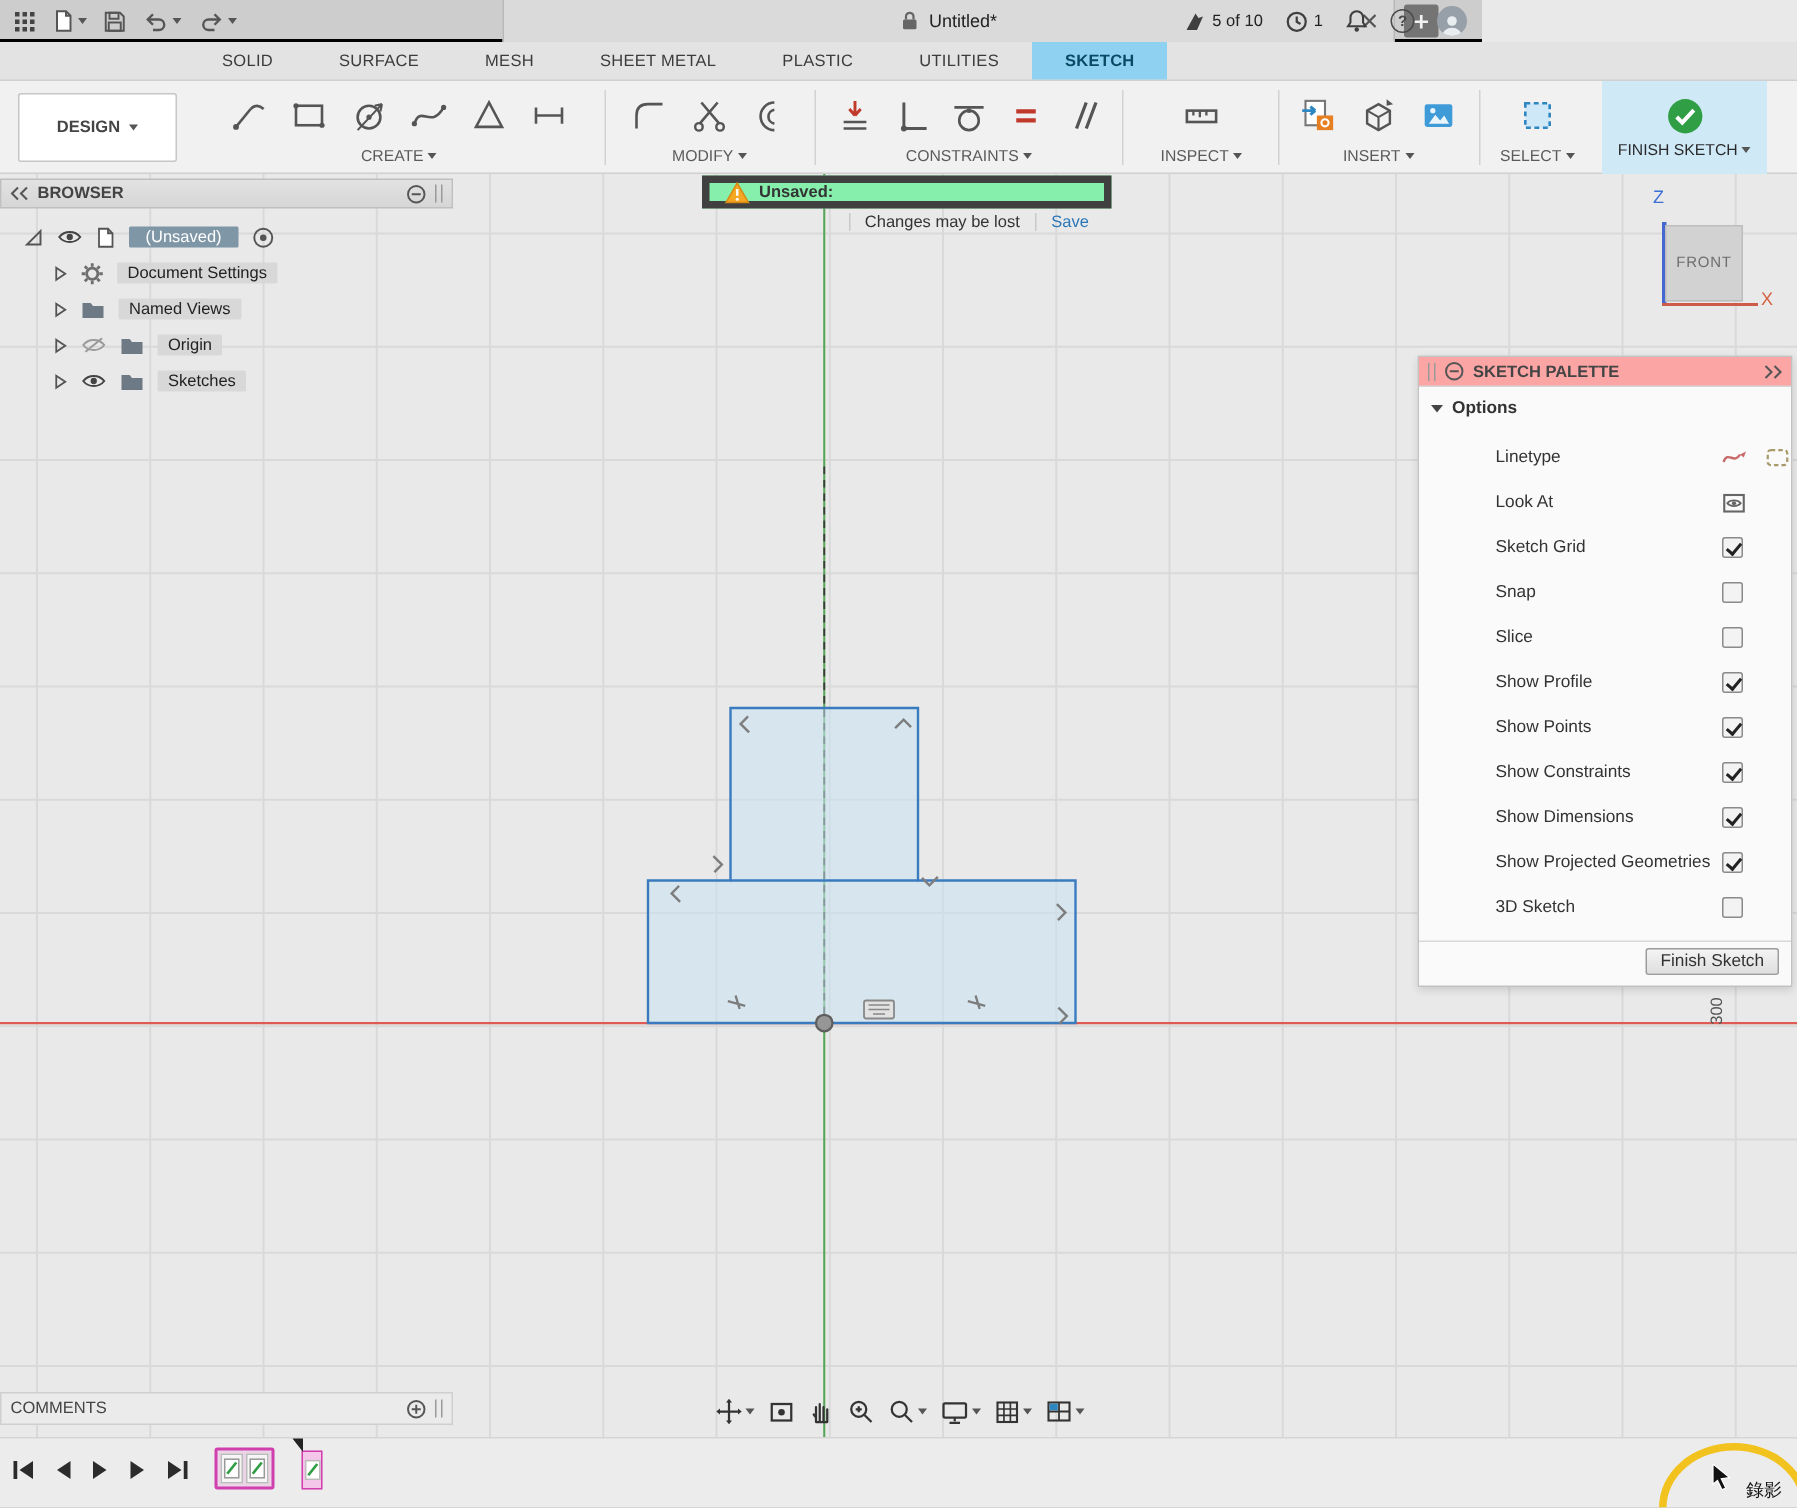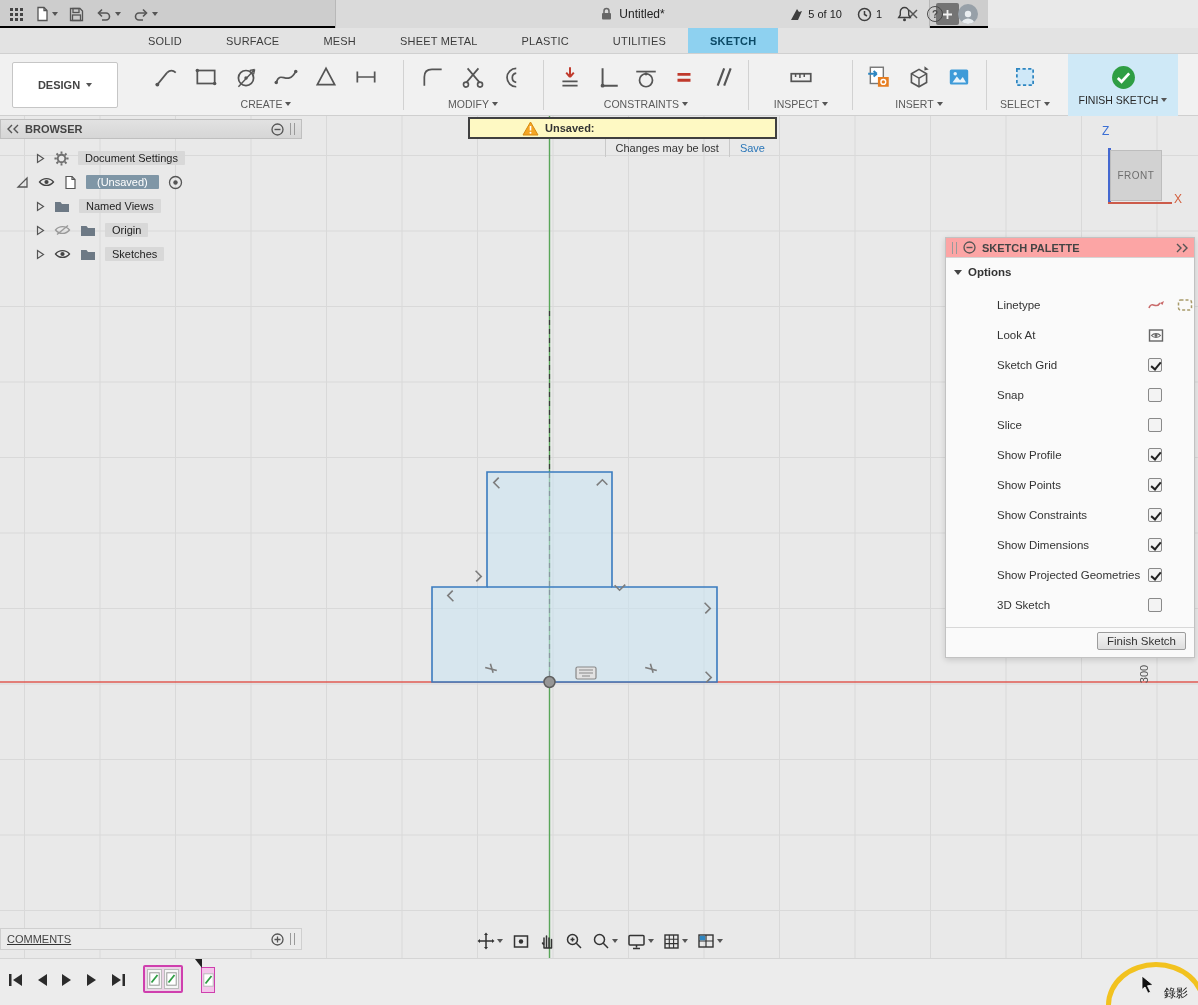--- a/index.html
+++ b/index.html
@@ -66,21 +66,21 @@
   .browser .panel-header{font-size:11px;}
   .browser .spacer{flex:1;}
   .tree{padding-top:7px;}
   .tree-row{height:24px;display:flex;align-items:center;gap:9px;padding-left:36px;}
   .tree-row.root{padding-left:16px;}
   .chip{background:rgba(214,214,214,.9);padding:1px 7px;border-radius:1px;font-size:11px;color:#222;}
   .chip.root-chip{background:#7f96a6;color:#fff;padding:1px 11px;}
 
   
   .warnbar{position:absolute;left:468px;top:117px;height:22px;display:flex;align-items:center;z-index:3;
-           background:#fef9c3;border:2px solid #404040;padding-left:42px;}
+           background:#86efac;border:5px solid #404040;}
   .warn-seg{display:flex;align-items:center;gap:6px;padding:0 10px;height:100%;}
   .warn-seg + .warn-seg{border-left:1px solid #c9c9c9;margin-top:40px;}
   .warn-label{font-weight:bold;color:#333;}
   .warn-msg{color:#333;}
   .warn-save{color:#2a76b8;}
 
   
   .viewcube{position:absolute;left:1098px;top:122px;width:92px;height:88px;z-index:3;}
   .vc-face{position:absolute;left:12px;top:28px;width:52px;height:51px;background:#d2d2d2;border:1px solid #bdbdbd;
            display:flex;align-items:center;justify-content:center;font-size:10px;color:#6e6e6e;letter-spacing:.5px;}
@@ -101,21 +101,21 @@
   .pctrl2{position:absolute;left:195px;top:8px;}
   .pcheck{position:absolute;left:166px;top:8px;width:14px;height:14px;border:1px solid #8a8a8a;border-radius:2px;background:#f3f3f3;}
   .pcheck.checked::after{content:"";position:absolute;left:4px;top:1px;width:4px;height:8px;
                          border:solid #222;border-width:0 2px 2px 0;transform:rotate(40deg);}
   .pfooter{position:absolute;left:0;bottom:0;width:100%;height:30px;border-top:1px solid #d8d8d8;}
   .finish-sketch-btn{position:absolute;right:8px;top:4px;padding:2px 9px;border:1px solid #9c9c9c;border-radius:2px;
                      background:linear-gradient(#f4f4f4,#dedede);font-size:11.5px;color:#333;}
 
   
   .comments{position:absolute;left:0;top:928px;width:302px;height:22px;background:#ebebeb;border:1px solid #cfcfcf;
-            display:flex;align-items:center;gap:6px;padding:0 6px;z-index:3;text-decoration:underline;}
+            display:flex;align-items:center;gap:6px;padding:0 6px;z-index:3;}
   .comments .spacer{flex:1;}
   .comments .label{color:#444;}
 
   
   .navbar{position:absolute;left:477px;top:929px;height:24px;display:flex;align-items:center;gap:9px;z-index:3;}
   .nav-item{display:flex;align-items:center;gap:2px;}
 
   
   .timeline{position:absolute;left:0;top:958px;width:1198px;height:47px;background:#ececec;border-top:1px solid #d5d5d5;z-index:3;}
   .tl-controls{position:absolute;left:8px;top:14px;display:flex;align-items:center;gap:13px;}
@@ -435,50 +435,50 @@
         </svg>
       <span class="panel-title">BROWSER</span>
       <span class="spacer"></span>
       <svg width="13" height="13" viewBox="0 0 13 13">
           <circle cx="6.5" cy="6.5" r="5.5" fill="none" stroke="#555" stroke-width="1.3"></circle>
           <path d="M3.5 6.5 H9.5" stroke="#555" stroke-width="1.4"></path>
         </svg>
       <span class="grip"></span>
     </div>
     <div class="tree">
+      <div class="tree-row root">
+        <svg width="13" height="13" viewBox="0 0 13 13">
+            <path d="M2 11 H11 V2 Z" fill="none" stroke="#555" stroke-width="1.3"></path>
+          </svg>
+        <svg width="17" height="12" viewBox="0 0 17 12">
+            <path d="M1.5 6 C5 1.5 12 1.5 15.5 6 C12 10.5 5 10.5 1.5 6 Z" fill="none" stroke="#444" stroke-width="1.3"></path>
+            <circle cx="8.5" cy="6" r="2.1" fill="#444"></circle>
+          </svg>
+        <svg width="13" height="15" viewBox="0 0 13 15">
+            <path d="M2 1.5 h6 l3 3 V13.5 H2 Z" fill="#fff" stroke="#555" stroke-width="1.2"></path>
+            <path d="M8 1.5 V4.5 H11" fill="none" stroke="#555" stroke-width="1.2"></path>
+          </svg>
+        <span class="chip root-chip">(Unsaved)</span>
+        <svg width="15" height="15" viewBox="0 0 15 15">
+            <circle cx="7.5" cy="7.5" r="6" fill="none" stroke="#555" stroke-width="1.3"></circle>
+            <circle cx="7.5" cy="7.5" r="2.2" fill="#555"></circle>
+          </svg>
+      </div>
+
       <div class="tree-row">
         <svg width="9" height="11" viewBox="0 0 9 11">
             <path d="M1.5 1.5 L7.5 5.5 L1.5 9.5 Z" fill="none" stroke="#555" stroke-width="1.2"></path>
           </svg>
         <svg width="15" height="15" viewBox="0 0 16 16">
             <circle cx="8" cy="8" r="4" fill="none" stroke="#6e6e6e" stroke-width="2"></circle>
             <g stroke="#6e6e6e" stroke-width="2">
               <path d="M8 0.5 V3 M8 13 V15.5 M0.5 8 H3 M13 8 H15.5 M2.7 2.7 L4.5 4.5 M11.5 11.5 L13.3 13.3 M13.3 2.7 L11.5 4.5 M4.5 11.5 L2.7 13.3"></path>
             </g>
           </svg>
         <span class="chip">Document Settings</span>
-      </div>
-
-      <div class="tree-row root">
-        <svg width="13" height="13" viewBox="0 0 13 13">
-            <path d="M2 11 H11 V2 Z" fill="none" stroke="#555" stroke-width="1.3"></path>
-          </svg>
-        <svg width="17" height="12" viewBox="0 0 17 12">
-            <path d="M1.5 6 C5 1.5 12 1.5 15.5 6 C12 10.5 5 10.5 1.5 6 Z" fill="none" stroke="#444" stroke-width="1.3"></path>
-            <circle cx="8.5" cy="6" r="2.1" fill="#444"></circle>
-          </svg>
-        <svg width="13" height="15" viewBox="0 0 13 15">
-            <path d="M2 1.5 h6 l3 3 V13.5 H2 Z" fill="#fff" stroke="#555" stroke-width="1.2"></path>
-            <path d="M8 1.5 V4.5 H11" fill="none" stroke="#555" stroke-width="1.2"></path>
-          </svg>
-        <span class="chip root-chip">(Unsaved)</span>
-        <svg width="15" height="15" viewBox="0 0 15 15">
-            <circle cx="7.5" cy="7.5" r="6" fill="none" stroke="#555" stroke-width="1.3"></circle>
-            <circle cx="7.5" cy="7.5" r="2.2" fill="#555"></circle>
-          </svg>
       </div>
 
       <div class="tree-row">
         <svg width="9" height="11" viewBox="0 0 9 11">
             <path d="M1.5 1.5 L7.5 5.5 L1.5 9.5 Z" fill="none" stroke="#555" stroke-width="1.2"></path>
           </svg>
         <svg width="16" height="13" viewBox="0 0 16 13">
             <path d="M1 2 h5.5 l1.5 2 H15 V12 H1 Z" fill="#6d7985"></path>
           </svg>
         <span class="chip">Named Views</span>

